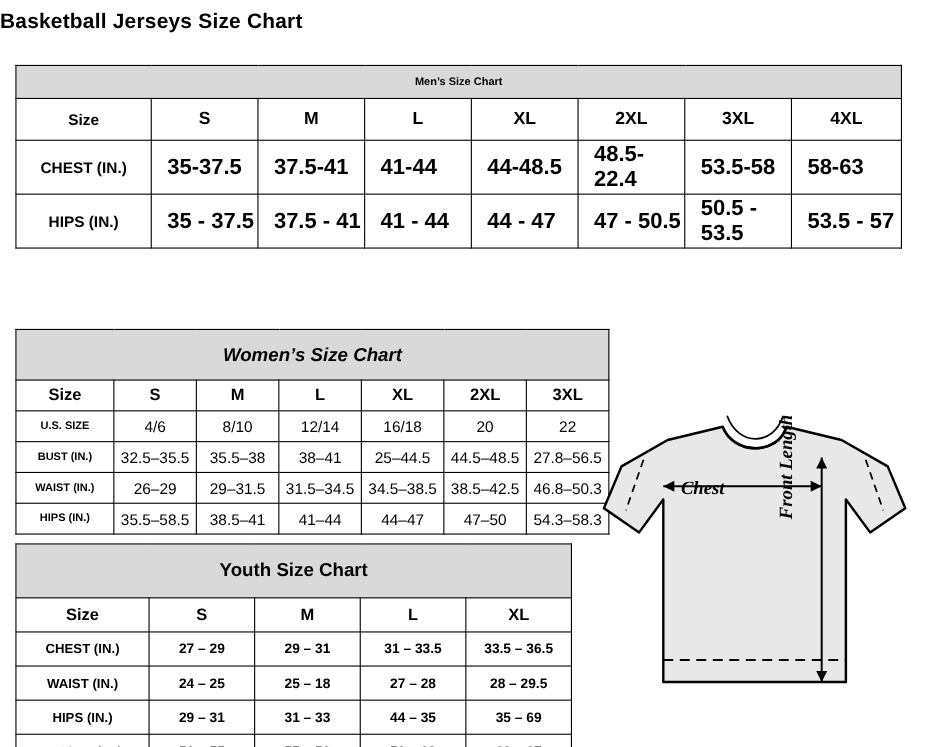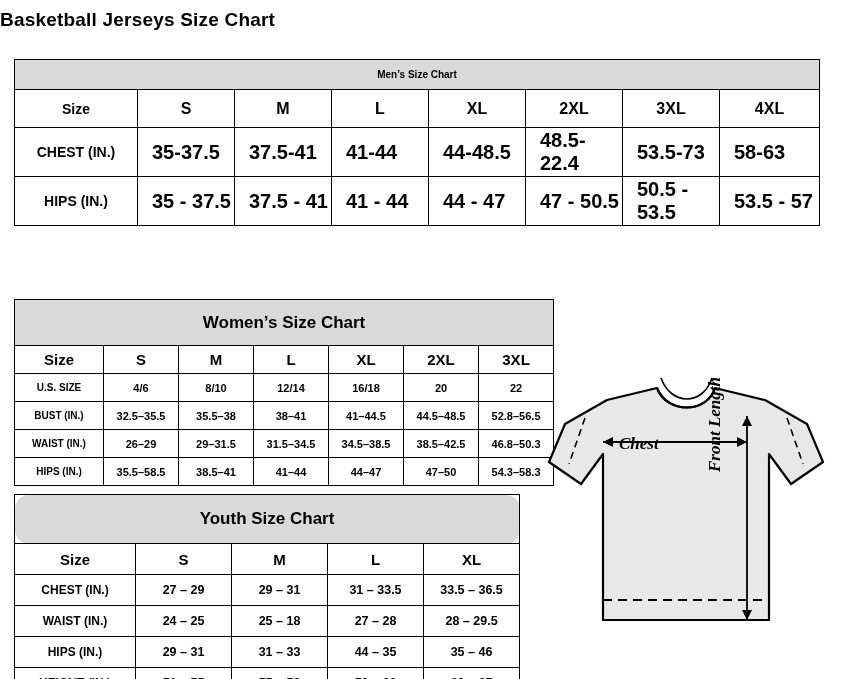--- a/index.html
+++ b/index.html
@@ -55,33 +55,33 @@
   #men-chart .hdr-size { font-weight: bold; font-size: 14px; }
 
   
   #women-chart {
     position: absolute;
     left: 14px;
     top: 299px;
     width: 539px;
   }
   #women-chart td { height: 25px; font-size: 12px; }
-  #women-chart .banner { font-size: 17px; padding: 10px 0; }
+  #women-chart .banner { font-size: 17px; padding: 10px 0; font-style: italic; }
   #women-chart .hdr { font-size: 15px; }
   #women-chart .rowlabel { font-weight: bold; font-size: 10px; }
-  #women-chart .cell { font-weight: bold; font-size: 11px; }
+  #women-chart .cell { font-weight: normal; font-size: 14px; }
 
   
   #youth-chart {
     position: absolute;
     left: 14px;
     top: 494px;
     width: 505px;
   }
-  #youth-chart td { height: 28px; font-size: 13px; border-radius: 14px; }
+  #youth-chart td { height: 28px; font-size: 13px; }
   #youth-chart .banner { font-size: 17px; padding: 10px 0; }
   #youth-chart .hdr { font-size: 15px; }
   #youth-chart .rowlabel { font-weight: bold; font-size: 12px; }
   #youth-chart .cell { font-weight: bold; font-size: 12.5px; }
 
   
   #shirt-diagram {
     position: absolute;
     left: 547px;
     top: 352px;
@@ -138,21 +138,21 @@
       <td class="hdr">3XL</td>
       <td class="hdr">4XL</td>
     </tr>
     <tr>
       <td class="rowlabel">CHEST (IN.)</td>
       <td class="cell">35-37.5</td>
       <td class="cell">37.5-41</td>
       <td class="cell">41-44</td>
       <td class="cell">44-48.5</td>
       <td class="cell">48.5-22.4</td>
-      <td class="cell">53.5-73</td>
+      <td class="cell">53.5-58</td>
       <td class="cell">58-63</td>
     </tr>
     <tr>
       <td class="rowlabel">HIPS (IN.)</td>
       <td class="cell">35 - 37.5</td>
       <td class="cell">37.5 - 41</td>
       <td class="cell">41 - 44</td>
       <td class="cell">44 - 47</td>
       <td class="cell">47 - 50.5</td>
       <td class="cell">50.5 - 53.5</td>
@@ -191,23 +191,23 @@
       <td class="cell">12/14</td>
       <td class="cell">16/18</td>
       <td class="cell">20</td>
       <td class="cell">22</td>
     </tr>
     <tr>
       <td class="rowlabel">BUST  (IN.)</td>
       <td class="cell">32.5–35.5</td>
       <td class="cell">35.5–38</td>
       <td class="cell">38–41</td>
-      <td class="cell">41–44.5</td>
+      <td class="cell">25–44.5</td>
       <td class="cell">44.5–48.5</td>
-      <td class="cell">52.8–56.5</td>
+      <td class="cell">27.8–56.5</td>
     </tr>
     <tr>
       <td class="rowlabel">WAIST  (IN.)</td>
       <td class="cell">26–29</td>
       <td class="cell">29–31.5</td>
       <td class="cell">31.5–34.5</td>
       <td class="cell">34.5–38.5</td>
       <td class="cell">38.5–42.5</td>
       <td class="cell">46.8–50.3</td>
     </tr>
@@ -254,21 +254,21 @@
       <td class="cell">24 – 25</td>
       <td class="cell">25 – 18</td>
       <td class="cell">27 – 28</td>
       <td class="cell">28 – 29.5</td>
     </tr>
     <tr>
       <td class="rowlabel">HIPS (IN.)</td>
       <td class="cell">29 – 31</td>
       <td class="cell">31 – 33</td>
       <td class="cell">44 – 35</td>
-      <td class="cell">35 – 46</td>
+      <td class="cell">35 – 69</td>
     </tr>
     <tr>
       <td class="rowlabel">HEIGHT (IN.)</td>
       <td class="cell">51 – 55</td>
       <td class="cell">55 – 59</td>
       <td class="cell">59 – 63</td>
       <td class="cell">63 – 67</td>
     </tr>
   </tbody>
 </table>

